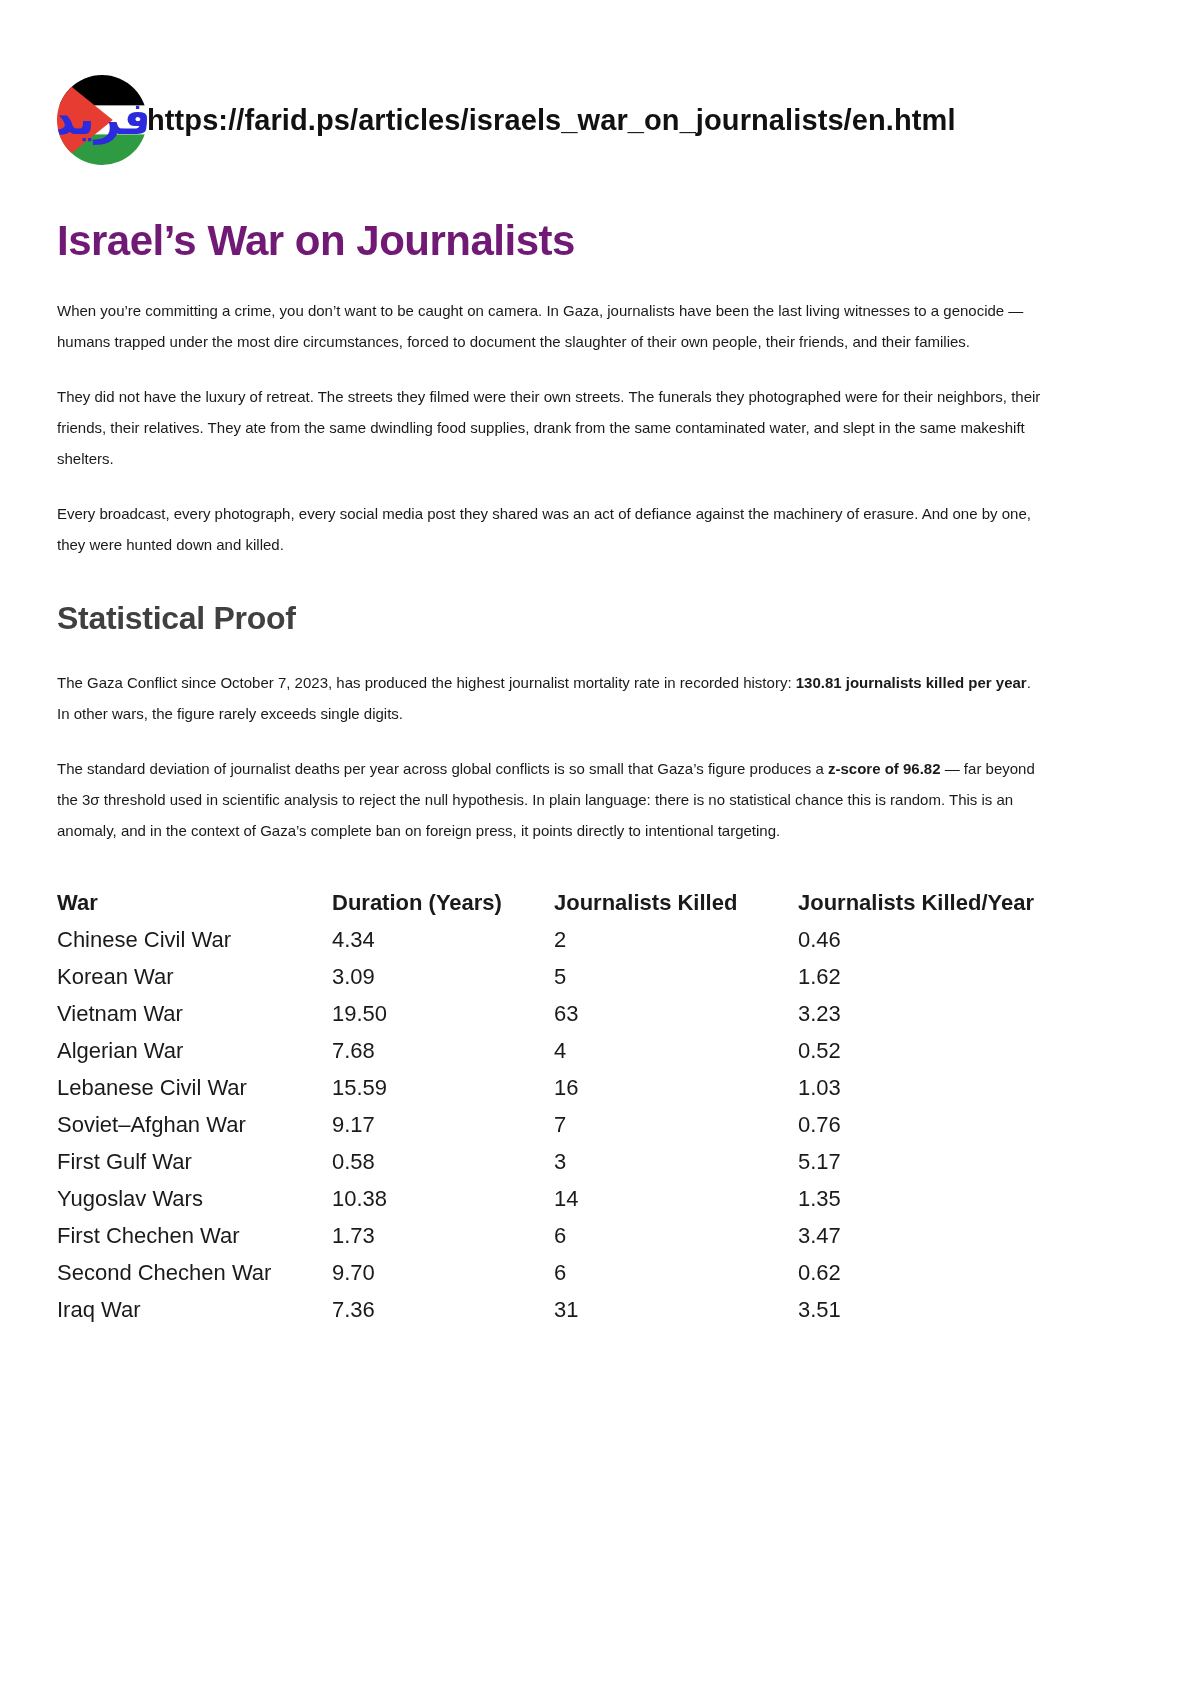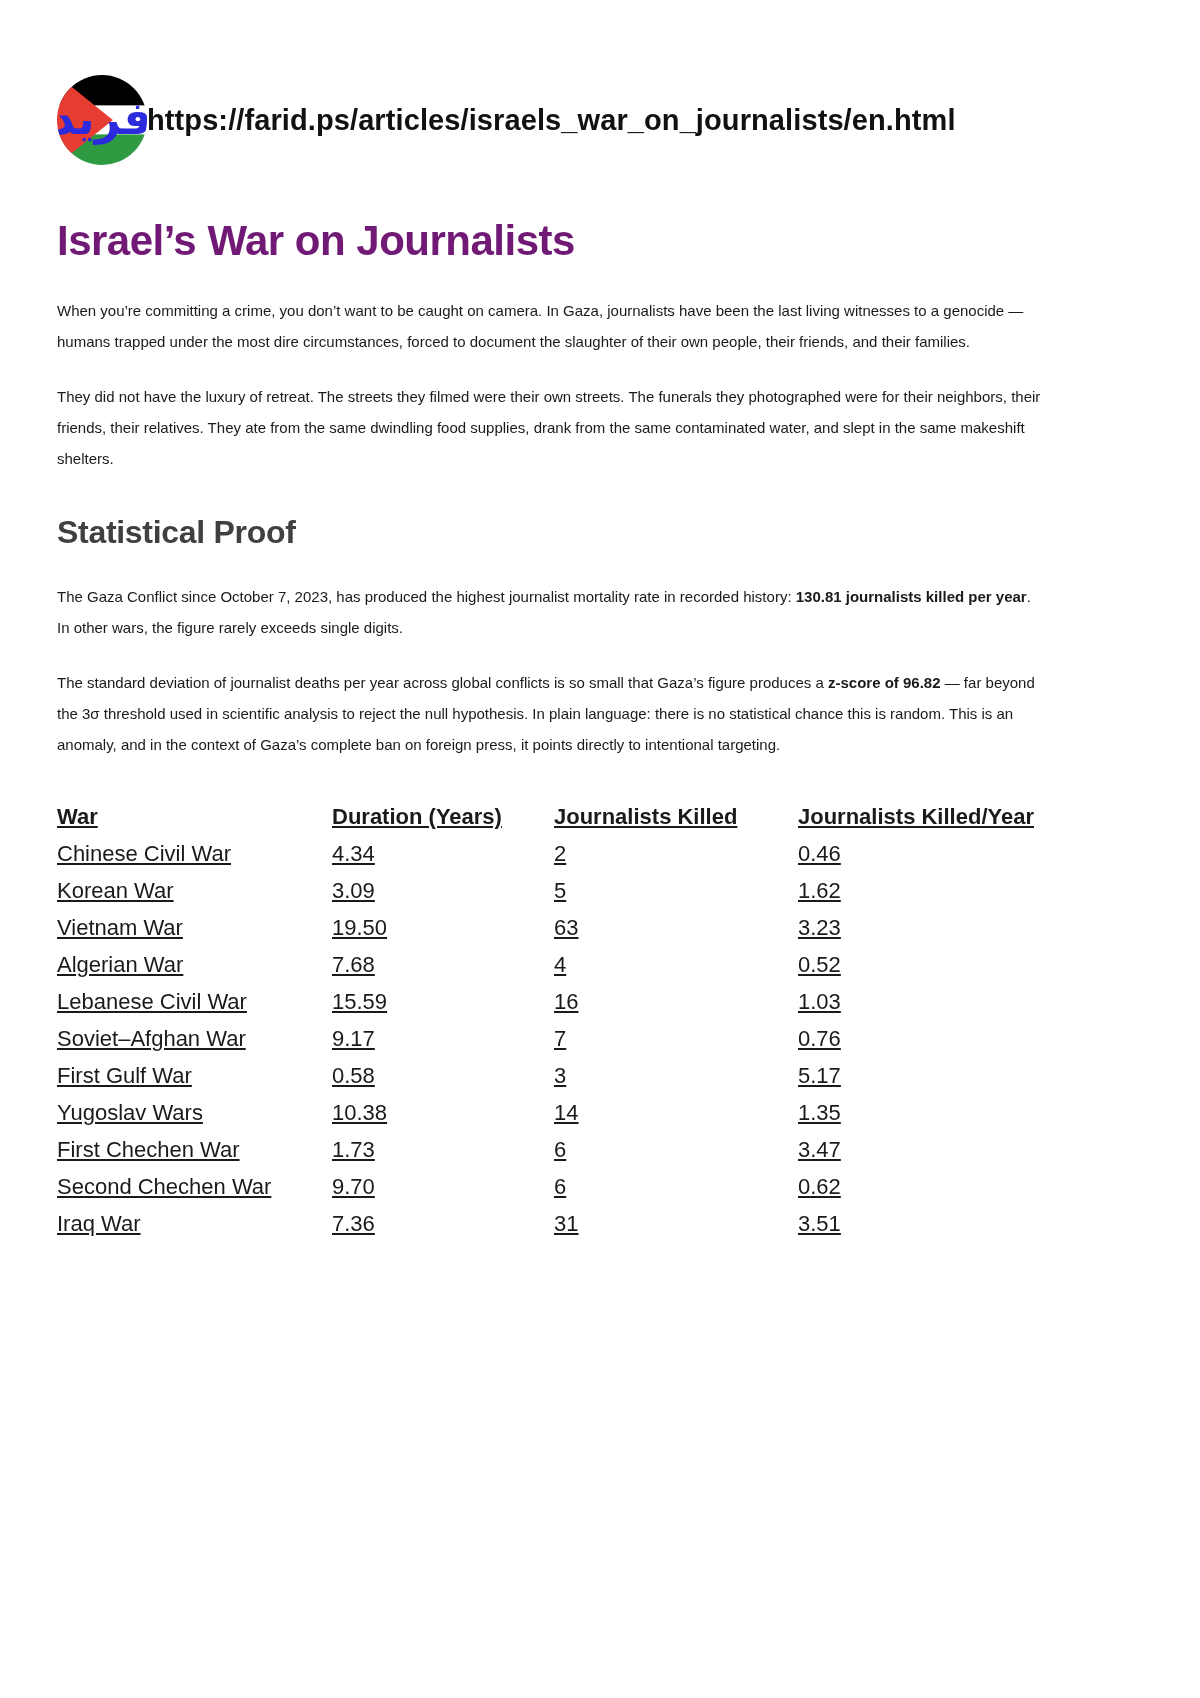--- a/index.html
+++ b/index.html
@@ -60,21 +60,20 @@
   
   .war-table {
     margin-top: 38px;
     font-size: 22px;
   }
   .trow {
     display: grid;
     grid-template-columns: 275px 222px 244px 1fr;
     padding: 3px 0;
     line-height: 31px;
-    text-decoration: underline;
   }
   .trow.thead { font-weight: 700; }
   .tcell { white-space: nowrap; }
 </style>
 </head>
 <body>
 
 <div class="page">
 
   <header class="site-header">
@@ -95,20 +94,21 @@
       </svg>
     </div>
     <a class="url-link" href="#">https://farid.ps/articles/israels_war_on_journalists/en.html</a>
   </header>
 
   <main>
     <h1 class="article-title">Israel’s War on Journalists</h1>
 
     <p class="body-text">When you’re committing a crime, you don’t want to be caught on camera. In Gaza, journalists have been the last living witnesses to a genocide — humans trapped under the most dire circumstances, forced to document the slaughter of their own people, their friends, and their families.</p>
     <p class="body-text">They did not have the luxury of retreat. The streets they filmed were their own streets. The funerals they photographed were for their neighbors, their friends, their relatives. They ate from the same dwindling food supplies, drank from the same contaminated water, and slept in the same makeshift shelters.</p>
+    <p class="body-text">Every broadcast, every photograph, every social media post they shared was an act of defiance against the machinery of erasure. And one by one, they were hunted down and killed.</p>
 
     <h2 class="section-heading">Statistical Proof</h2>
 
     <p class="body-text"><span>The Gaza Conflict since October 7, 2023, has produced the highest journalist mortality rate in recorded history: </span><strong>130.81 journalists killed per year</strong><span>. In other wars, the figure rarely exceeds single digits.</span></p>
 
     <p class="body-text"><span>The standard deviation of journalist deaths per year across global conflicts is so small that Gaza’s figure produces a </span><strong>z-score of 96.82</strong><span> — far beyond the 3σ threshold used in scientific analysis to reject the null hypothesis. In plain language: there is no statistical chance this is random. This is an anomaly, and in the context of Gaza’s complete ban on foreign press, it points directly to intentional targeting.</span></p>
 
     <div class="war-table">
       <div class="trow thead">
         <div class="tcell">War</div>

